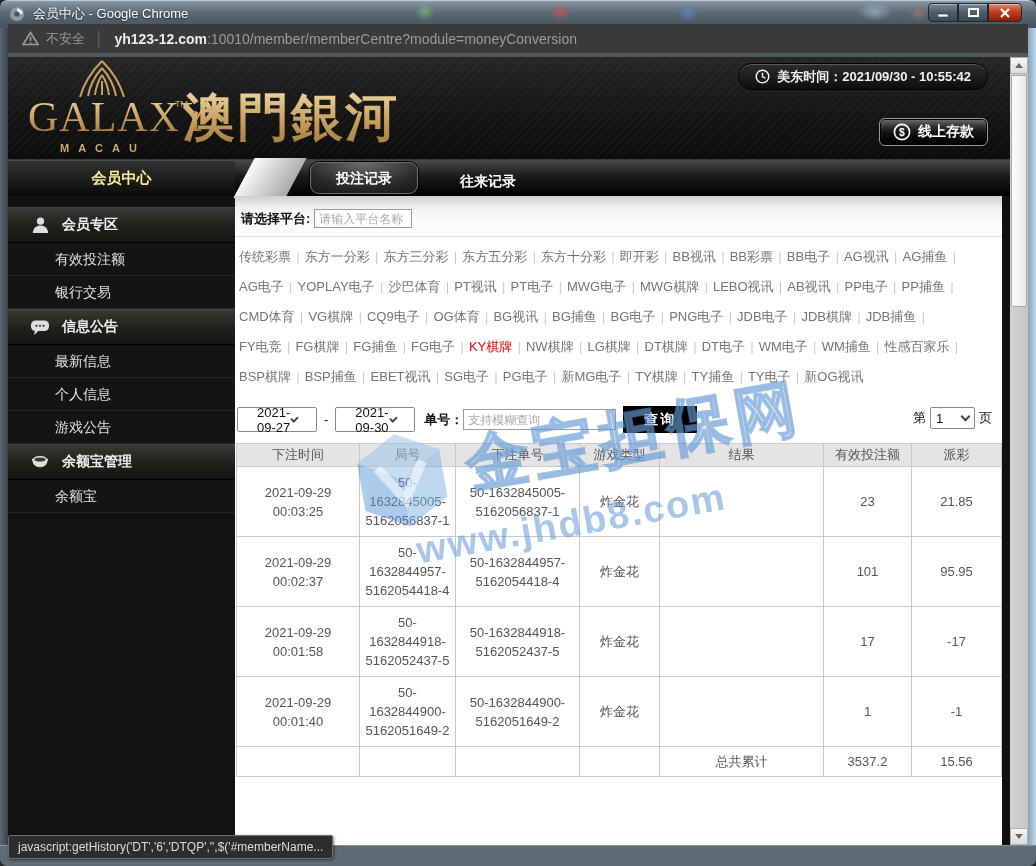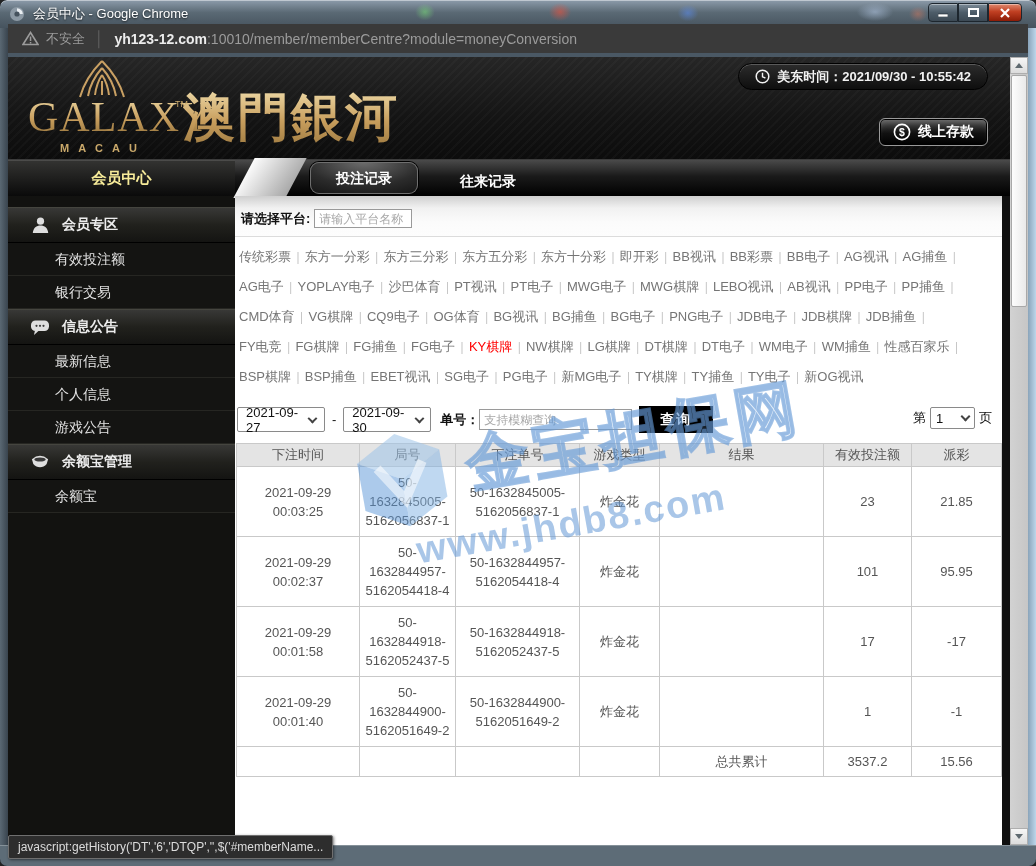--- a/index.html
+++ b/index.html
@@ -125,22 +125,22 @@
   .picker-input::placeholder { color:#a8a8a8; }
 
   .platforms { border-top:1px solid #dcdcdc; padding:5px 4px 4px 4px; background:#fff; }
   .prow { line-height:30px; white-space:nowrap; }
   .plat { color:#757575; cursor:pointer; }
   .plat::after { content:"｜"; color:#b5b5b5; margin:0 1px; font-size:12px; }
   .prow:last-child .plat:last-child::after { content:""; margin:0; }
   .plat.hot { color:#ff0000; }
 
   .filter-row { position:relative; margin:10px 0 10px 2px; width:763px; display:flex; align-items:center; }
-  .dselect { height:25px; width:88px; border:1px solid #8a8a8a; border-radius:2px; background:#fff;
-    display:flex; align-items:center; justify-content:space-between; padding:0 8px; color:#111; cursor:pointer; }
+  .dselect { height:25px; width:80px; border:1px solid #8a8a8a; border-radius:2px; background:#fff;
+    display:flex; align-items:center; justify-content:space-between; padding:0 19px; color:#111; cursor:pointer; }
   .car { width:7px; height:7px; border-right:2px solid #444; border-bottom:2px solid #444; transform:rotate(45deg); margin-top:-3px; }
   .dash { margin:0 7px; color:#111; }
   .order-label { margin-left:9px; font-weight:bold; color:#111; }
   .order-input { width:153px; height:21px; border:1px solid #9a9a9a; font-size:12px; padding:0 4px; color:#333; }
   .order-input::placeholder { color:#a8a8a8; }
   .search-btn { margin-left:7px; width:74px; height:27px; background:#000; color:#fff; border:none;
     font-size:14px; font-weight:bold; letter-spacing:2px; cursor:pointer; font-family:"Liberation Sans",sans-serif; }
   .pagebox { position:absolute; right:8px; top:1px; display:flex; align-items:center; gap:4px; color:#111; }
   .pselect { height:22px; width:45px; border:1px solid #8a8a8a; border-radius:2px; background:#fff;
     display:flex; align-items:center; justify-content:space-between; padding:0 5px; cursor:pointer; }

